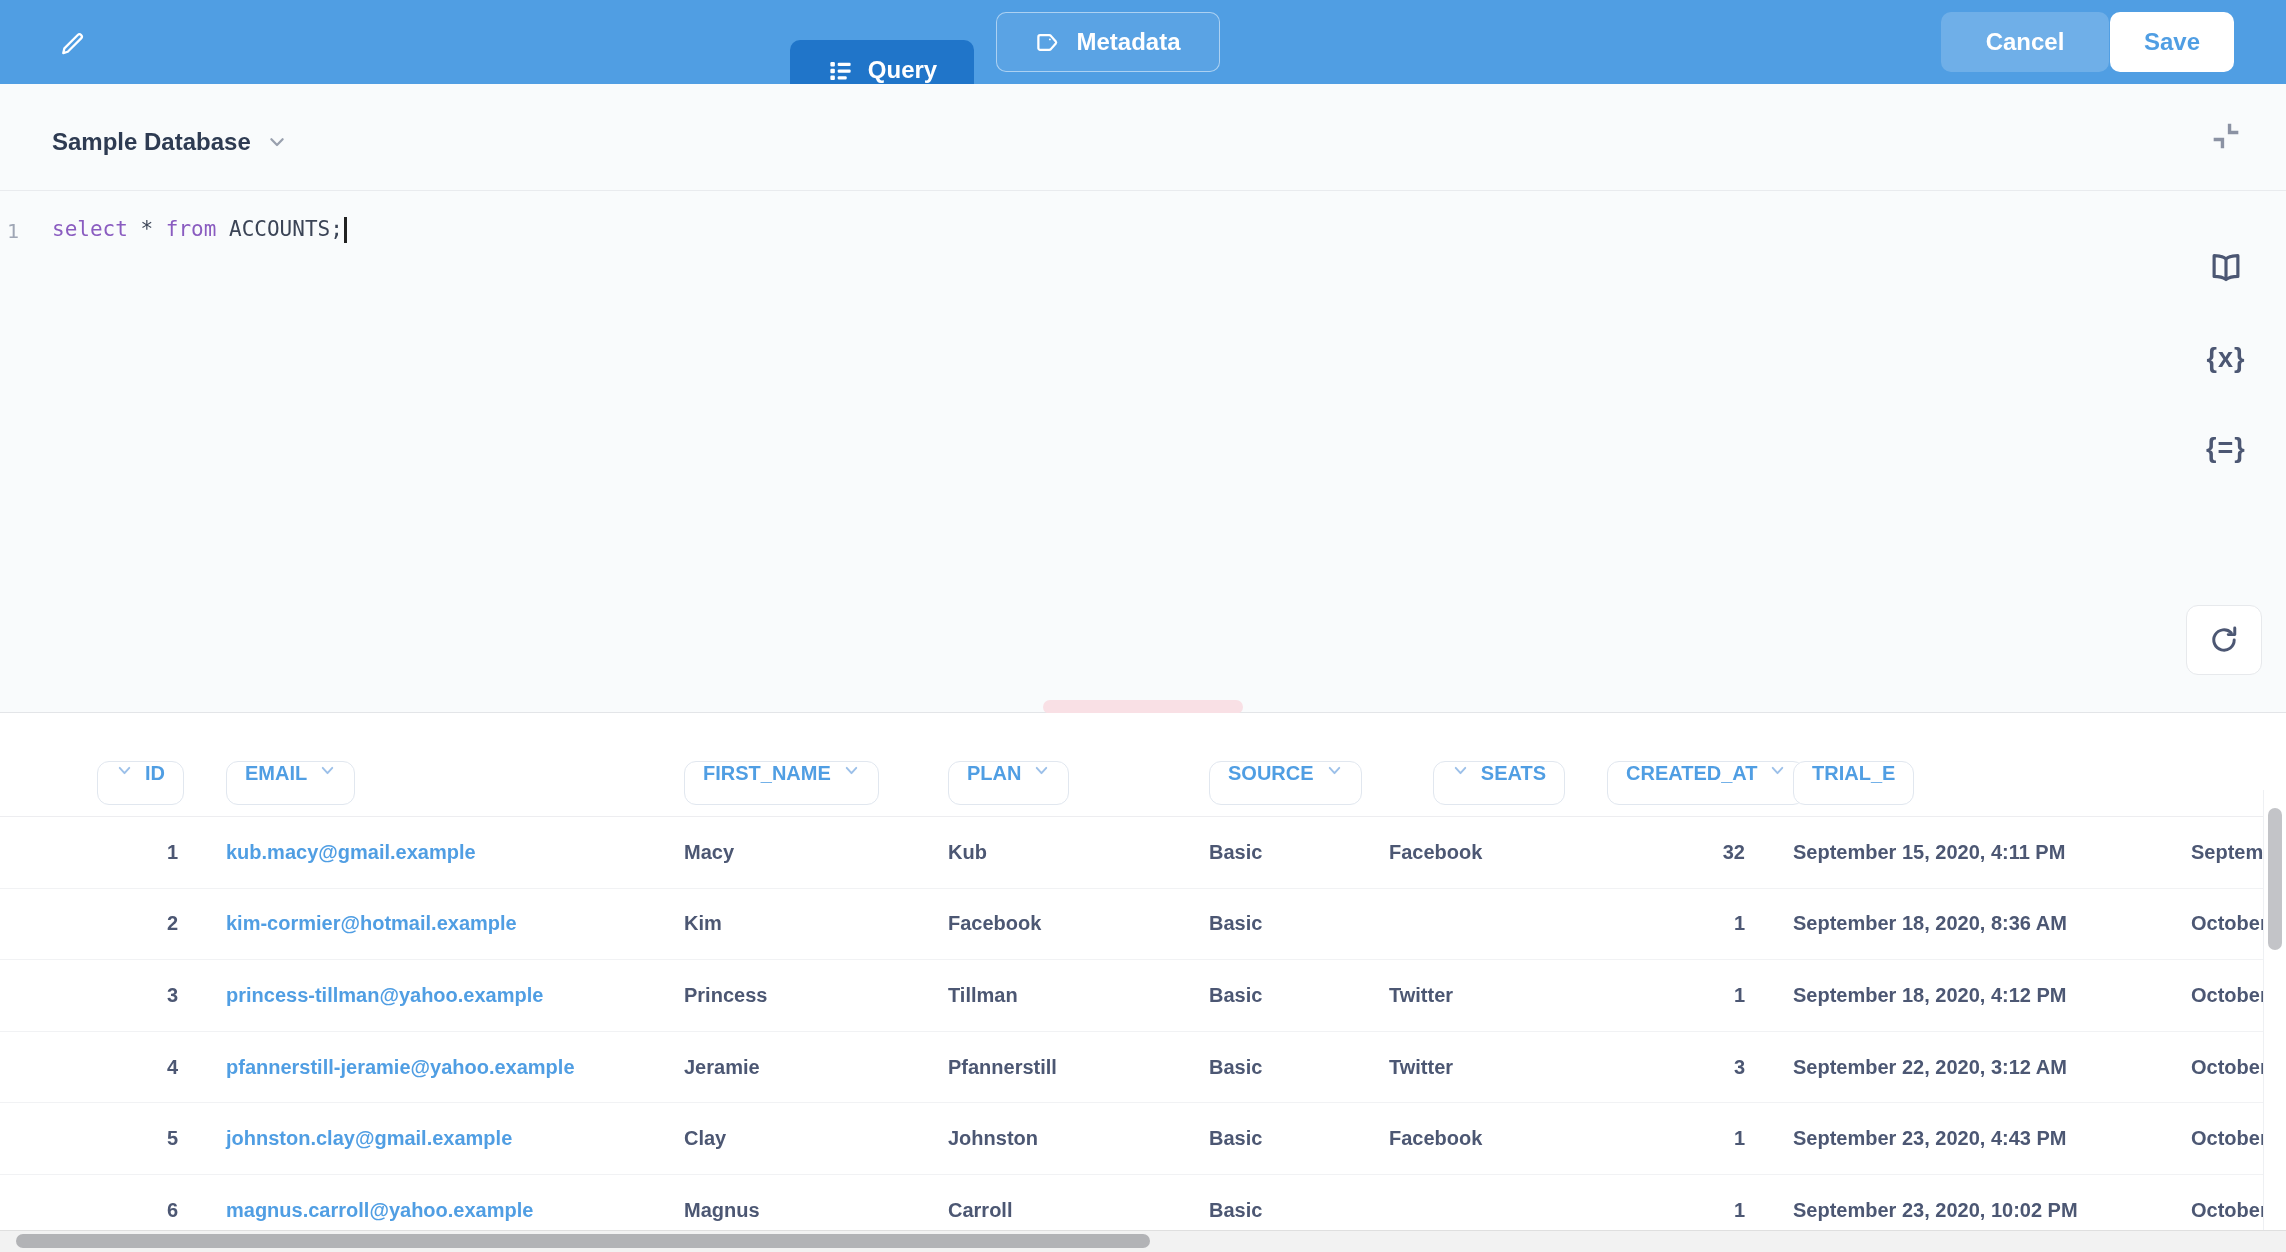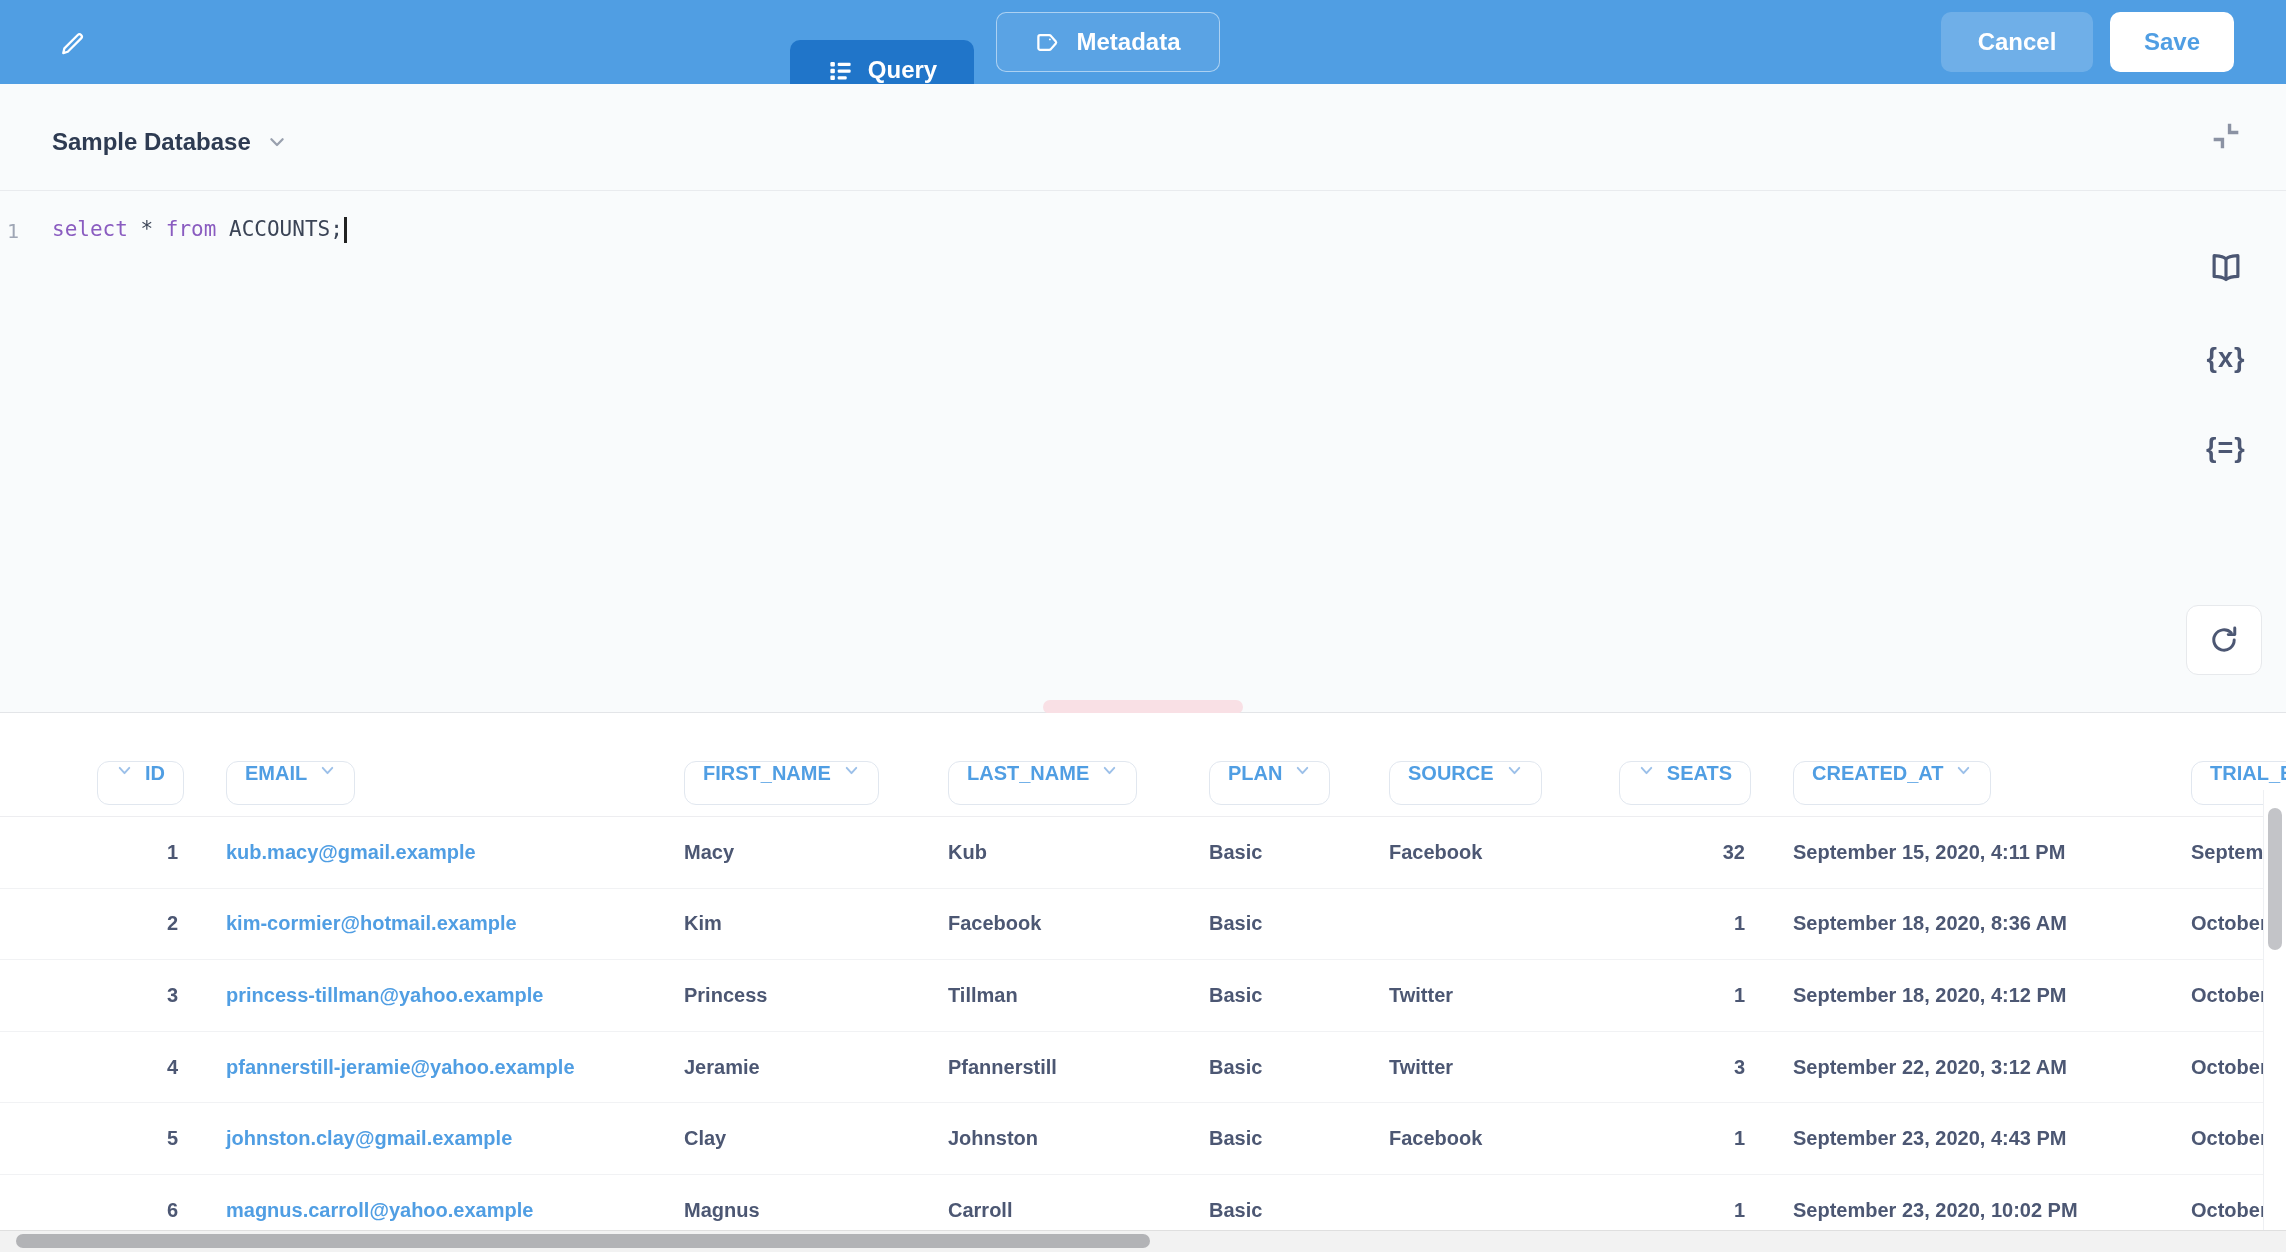--- a/index.html
+++ b/index.html
@@ -19,21 +19,21 @@
 
   
   .topbar{position:absolute;left:0;top:0;width:2286px;height:84px;background:var(--brand);}
   .pencil-btn{position:absolute;left:52px;top:24px;width:40px;height:40px;display:flex;align-items:center;justify-content:center;cursor:pointer;}
   .tab{position:absolute;top:12px;height:60px;border-radius:10px;display:flex;align-items:center;justify-content:center;gap:14px;
        color:#fff;font-size:24px;font-weight:700;cursor:pointer;}
   .tab-query{left:790px;width:184px;background:var(--brand-dark);margin-top:28px;}
   .tab-metadata{left:996px;width:224px;background:rgba(255,255,255,0.06);border:1px solid rgba(255,255,255,0.5);}
   .topbtn{position:absolute;top:12px;height:60px;border-radius:10px;display:flex;align-items:center;justify-content:center;
           font-size:24px;font-weight:700;cursor:pointer;}
-  .btn-cancel{left:1941px;width:152px;background:rgba(255,255,255,0.18);color:#fff;}
+  .btn-cancel{left:1941px;width:168px;background:rgba(255,255,255,0.18);color:#fff;}
   .btn-save{left:2110px;width:124px;background:#fff;color:var(--brand);}
 
   
   .editor{position:absolute;left:0;top:84px;width:2286px;height:629px;background:var(--editor-bg);border-bottom:1px solid #e3e5e8;}
   .db-row{position:absolute;left:52px;top:44px;display:flex;align-items:center;gap:16px;cursor:pointer;text-align:center;}
   .db-label{font-size:24px;font-weight:700;color:#2e3b52;}
   .db-divider{position:absolute;left:0;top:106px;width:2286px;height:1px;background:#e9ebee;}
   .collapse-btn{position:absolute;left:2200px;top:26px;width:52px;height:52px;display:flex;align-items:center;justify-content:center;cursor:pointer;}
 
   .gutter{position:absolute;left:7px;top:135px;width:30px;text-align:left;
@@ -181,28 +181,20 @@
         <div class="hcell">
           <div class="pill">
             <span>FIRST_NAME</span>
             <svg viewBox="0 0 16 16" class="chev">
               <path d="M3.5 5.5 8 10.5 12.5 5.5" fill="none" stroke="currentColor" stroke-width="1.8" stroke-linecap="round" stroke-linejoin="round"></path>
             </svg>
           </div>
         </div>
         <div class="hcell">
           <div class="pill">
-            <span>LAST_NAME</span>
-            <svg viewBox="0 0 16 16" class="chev">
-              <path d="M3.5 5.5 8 10.5 12.5 5.5" fill="none" stroke="currentColor" stroke-width="1.8" stroke-linecap="round" stroke-linejoin="round"></path>
-            </svg>
-          </div>
-        </div>
-        <div class="hcell">
-          <div class="pill">
             <span>PLAN</span>
             <svg viewBox="0 0 16 16" class="chev">
               <path d="M3.5 5.5 8 10.5 12.5 5.5" fill="none" stroke="currentColor" stroke-width="1.8" stroke-linecap="round" stroke-linejoin="round"></path>
             </svg>
           </div>
         </div>
         <div class="hcell">
           <div class="pill">
             <span>SOURCE</span>
             <svg viewBox="0 0 16 16" class="chev">

